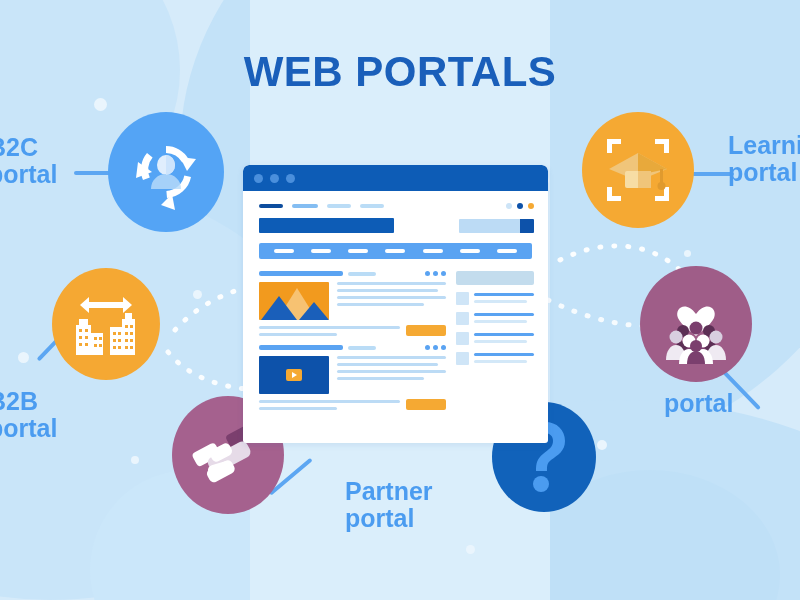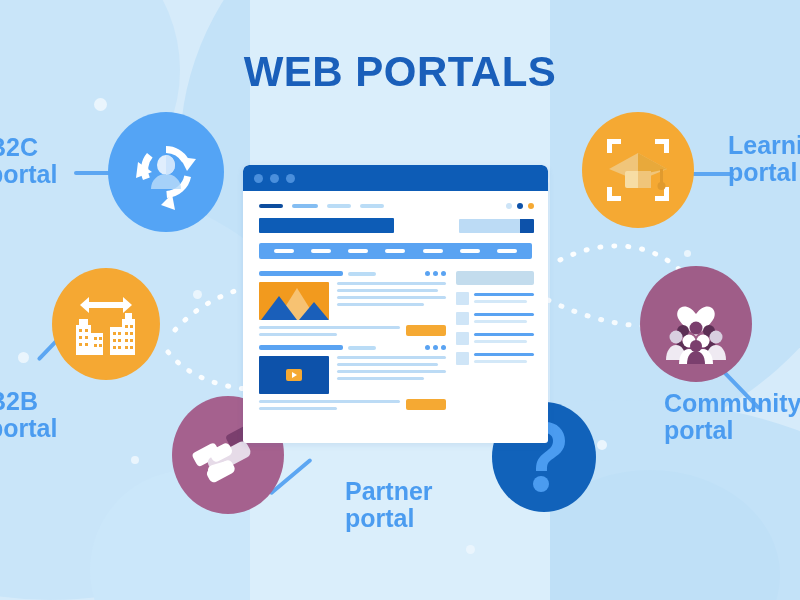--- a/index.html
+++ b/index.html
@@ -445,21 +445,20 @@
     <div>B2B</div>
     <div>portal</div>
   </div>
 
   <div class="label lbl-learning">
     <div>Learning</div>
     <div>portal</div>
   </div>
 
   <div class="label lbl-community">
-    <div>Community</div>
     <div>portal</div>
   </div>
 
   <div class="label lbl-partner">
     <div>Partner</div>
     <div>portal</div>
   </div>
 
 </div>
 

